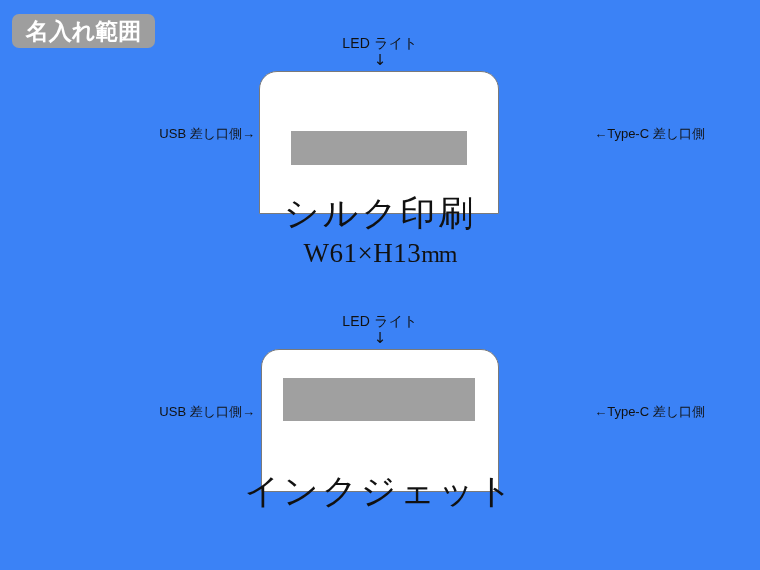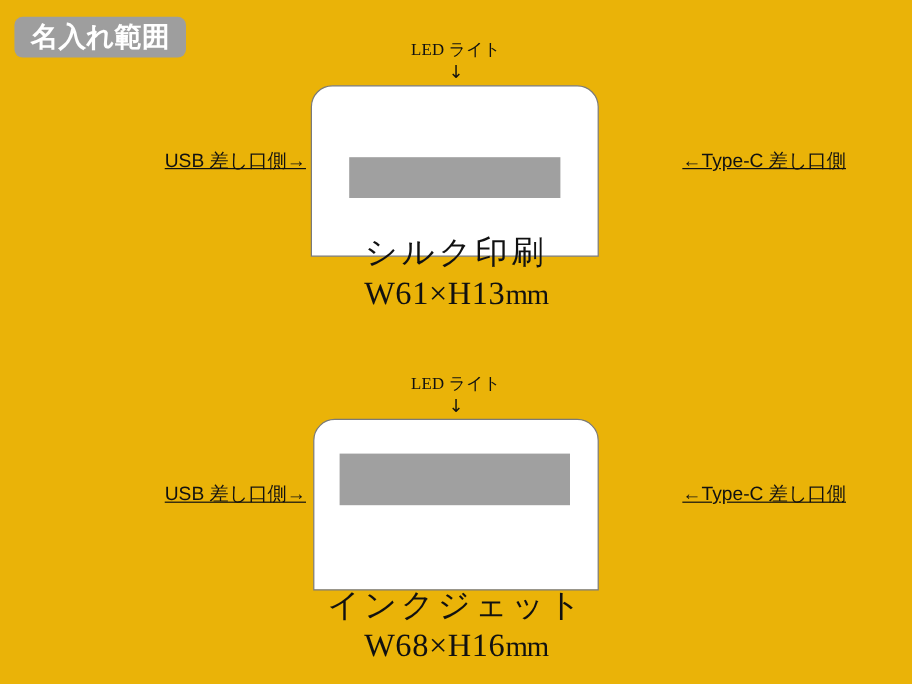--- a/index.html
+++ b/index.html
@@ -4,21 +4,21 @@
 <style>
   html, body {
     margin: 0;
     padding: 0;
     background: #ffffff;
   }
   #page {
     position: relative;
     width: 760px;
     height: 570px;
-    background: #eab308;
+    background: #3b82f6;
     overflow: hidden;
     font-family: "Liberation Sans", sans-serif;
     color: #1a1a1a;
   }
 
   
   .badge {
     position: absolute;
     left: 12px;
     top: 14px;
@@ -51,21 +51,21 @@
   #diagram-2 { top: 314px; }
 
   
   .led-group {
     position: absolute;
     left: 0;
     width: 760px;
     text-align: center;
   }
   .led-label {
-    font-family: Liberation Serif, serif;
+    font-family: Liberation Sans, sans-serif;
     font-size: 14px;
     font-weight: 400;
     color: #111111;
     line-height: 1;
     letter-spacing: 0.2px;
     display: block;
   }
   .led-arrow {
     display: block;
     margin-top: 3px;
@@ -88,41 +88,40 @@
   }
   .print-area {
     position: absolute;
     background: #a0a0a0;
   }
 
   
   .side-label {
     position: absolute;
     font-family: "Liberation Sans", sans-serif;
-    font-size: 16px;
+    font-size: 13px;
     color: #111111;
     line-height: 1;
     white-space: nowrap;
-    text-decoration: underline;
   }
   .side-left  { text-align: right; }
   .side-right { text-align: right; }
 
   
   .caption {
     position: absolute;
     left: 0;
     width: 760px;
     text-align: center;
     font-family: "Liberation Serif", "DejaVu Serif", serif;
     color: #111111;
   }
   .caption-name {
     display: block;
-    font-size: 27px;
+    font-size: 35px;
     line-height: 1.05;
     letter-spacing: 3px;
   }
   .caption-size {
     display: block;
     margin-top: 6px;
     font-size: 27px;
     line-height: 1.05;
     letter-spacing: 0.5px;
   }
@@ -169,19 +168,18 @@
     </div>
 
     <div class="device" style="left:261px; top:35px; width:238px; height:143px;">
       <div class="print-area" style="left:21px; top:28px; width:192px; height:43px;"></div>
     </div>
 
     <div class="side-label side-left" style="left:95px; top:91px; width:160px;">USB 差し口側→</div>
 
     <div class="side-label side-right" style="left:505px; top:91px; width:200px;">←Type-C 差し口側</div>
 
-    <div class="caption" style="top:176px;">
+    <div class="caption" style="top:160px;">
       <span class="caption-name">インクジェット</span>
-      <span class="caption-size"><span>W68×H16</span><span class="unit">mm</span></span>
     </div>
   </div>
 
 </div>
 
 </body></html>

